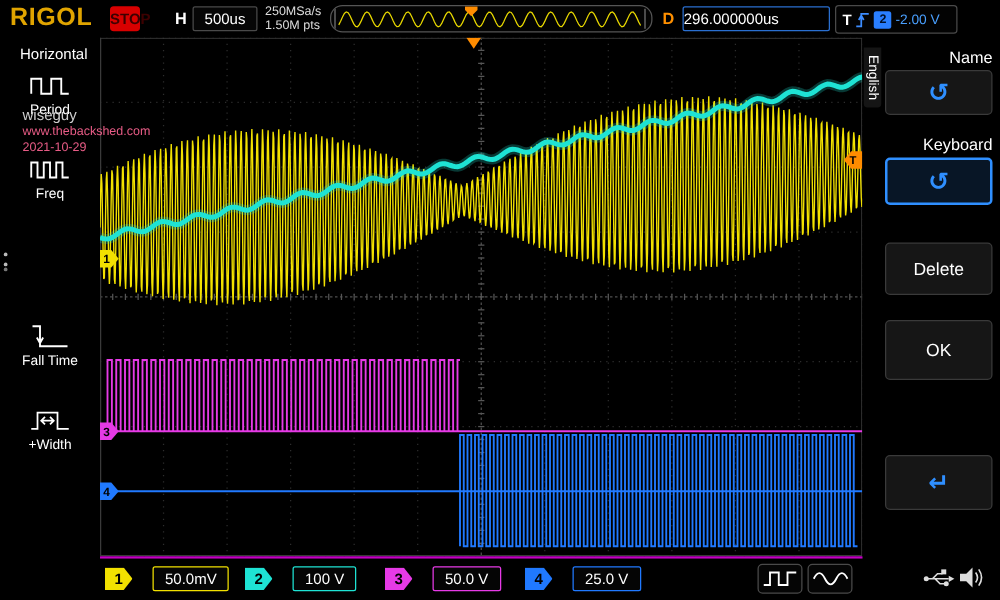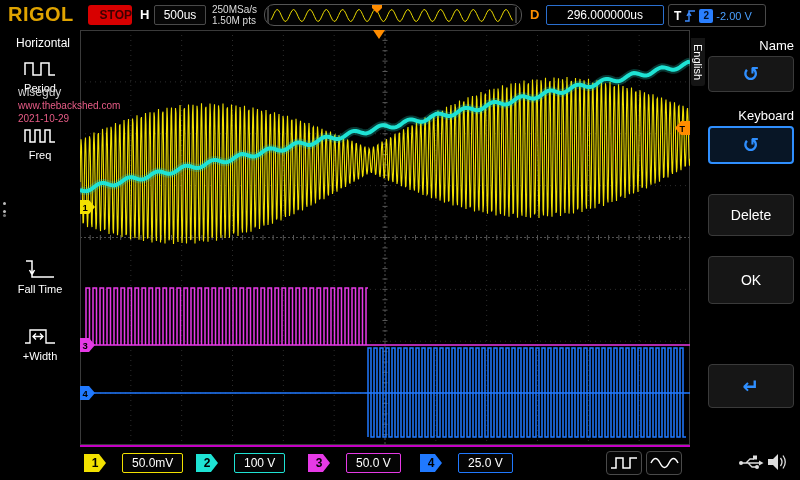--- a/index.html
+++ b/index.html
@@ -3,27 +3,27 @@
 <meta charset="utf-8">
 <style>
   *{box-sizing:border-box;margin:0;padding:0}
   html,body{background:#000}
   body{width:800px;height:480px;font-family:"Liberation Sans",sans-serif;color:#e8e8e8;overflow:hidden}
   #app{position:relative;width:800px;height:480px;background:#000}
 
   
   .topbar{position:absolute;left:0;top:0;width:800px;height:30px;background:#000}
   .brand{position:absolute;left:8px;top:3px;font-size:20px;font-weight:bold;color:#e0a400;letter-spacing:.5px}
-  .stop-badge{position:absolute;left:88px;top:5px;width:44px;height:20px;background:#d80000;color:#3d0000;font-weight:bold;font-size:12px;text-align:right;line-height:20px;border-radius:3px}
+  .stop-badge{position:absolute;left:88px;top:5px;width:24px;height:20px;background:#d80000;color:#3d0000;font-weight:bold;font-size:12px;text-align:left;line-height:20px;border-radius:3px}
   .h-label{position:absolute;left:140px;top:7px;font-weight:bold;font-size:13px;color:#fff}
   .timebase-box{position:absolute;left:154px;top:5px;width:52px;height:20px;background:#060606;border:1px solid #4a4a4a;border-radius:2px;font-size:12px;text-align:center;line-height:18px;color:#fff}
   .rate-block{position:absolute;left:212px;top:4px;font-size:10px;line-height:11px;color:#ddd}
   .preview-strip{position:absolute;left:264px;top:4px;width:258px;height:22px;background:#030303;border:1px solid #555;border-radius:10px;overflow:hidden}
   .d-label{position:absolute;left:530px;top:7px;color:#ff9000;font-weight:bold;font-size:13px}
-  .delay-box{position:absolute;left:546px;top:5px;width:118px;height:20px;background:#000;border:1px solid #2a6fd0;border-radius:2px;font-size:12px;text-align:center;line-height:18px;color:#fff}
+  .delay-box{position:absolute;left:546px;top:5px;width:118px;height:20px;background:#000;border:1px solid #2a6fd0;border-radius:2px;font-size:12px;text-align:left;line-height:18px;color:#fff}
   .trigger-box{position:absolute;left:668px;top:4px;width:98px;height:23px;border:1px solid #4a4a4a;border-radius:3px;display:flex;align-items:center;gap:3px;padding:0 5px;background:#030303}
   .trig-t{font-weight:bold;font-size:12px;color:#fff}
   .trig-src{width:14px;height:14px;background:#2a7fff;color:#00112a;font-size:10px;font-weight:bold;text-align:center;line-height:14px;border-radius:2px}
   .trig-level{color:#4aa0ff;font-size:11px;white-space:nowrap}
 
   
   .sidebar{position:absolute;left:0;top:30px;width:80px;height:415px;background:#000}
   .sidebar-title{padding:6px 0 0 16px;font-size:12px;color:#fff}
   .sidebar-item{position:absolute;left:0;width:80px;text-align:center;cursor:pointer}
   .sidebar-item svg{display:block;margin:0 auto}

